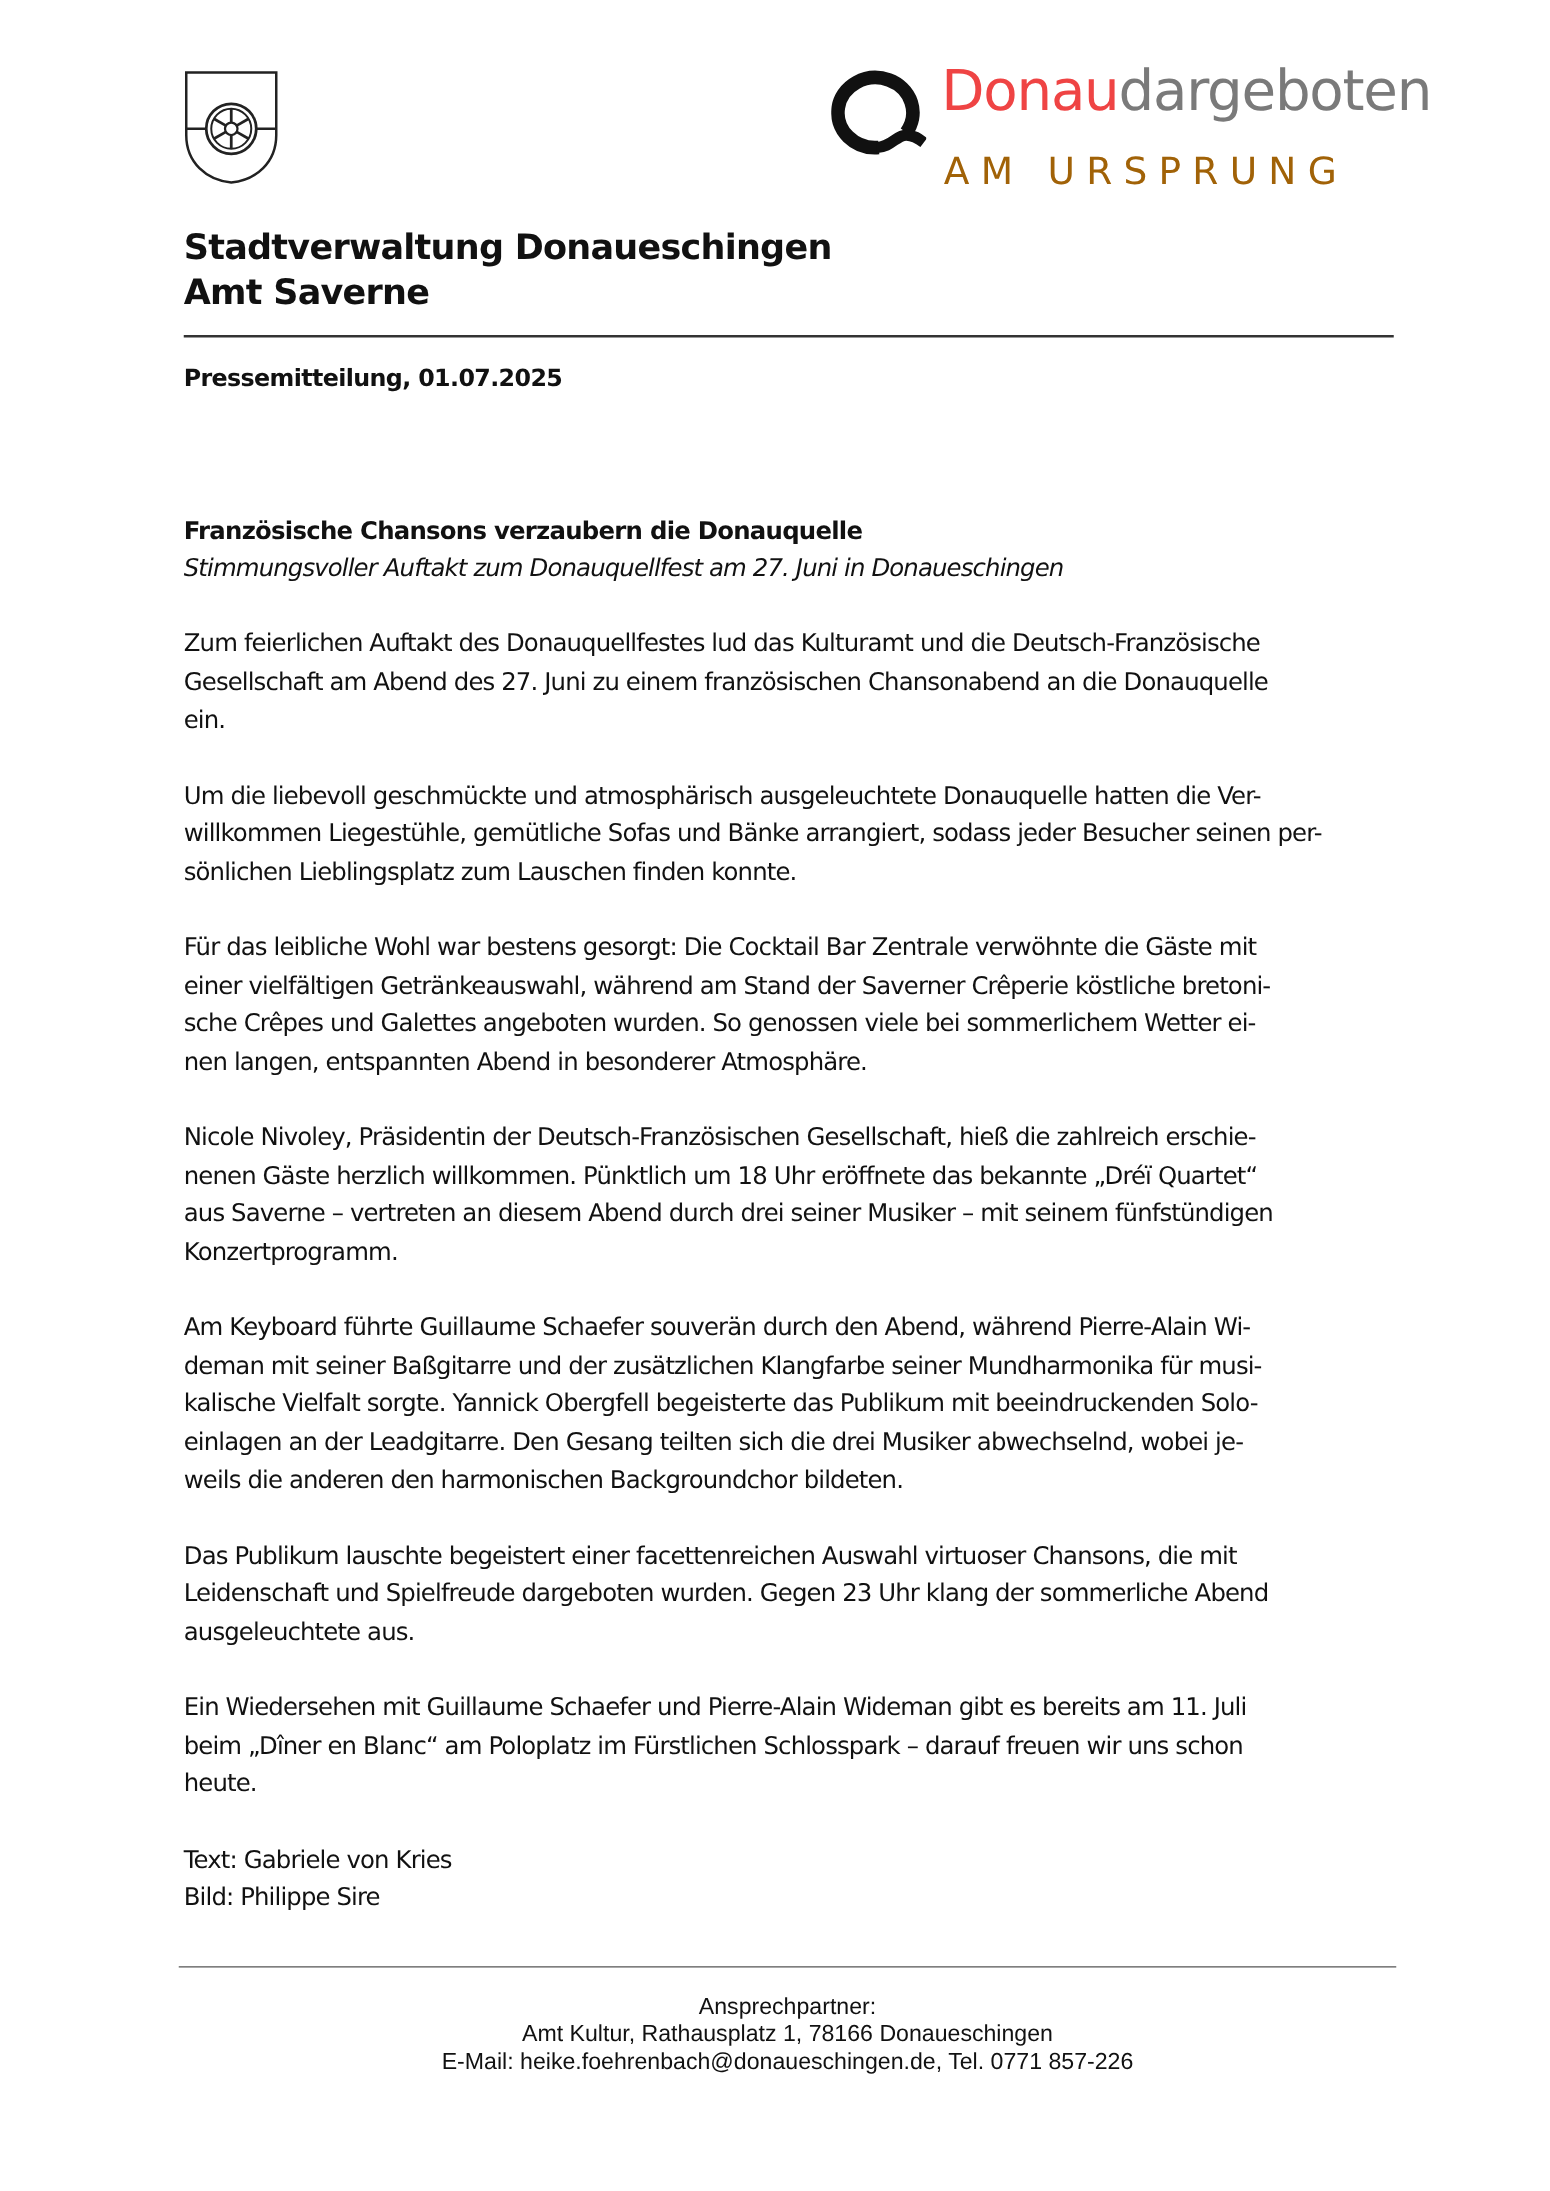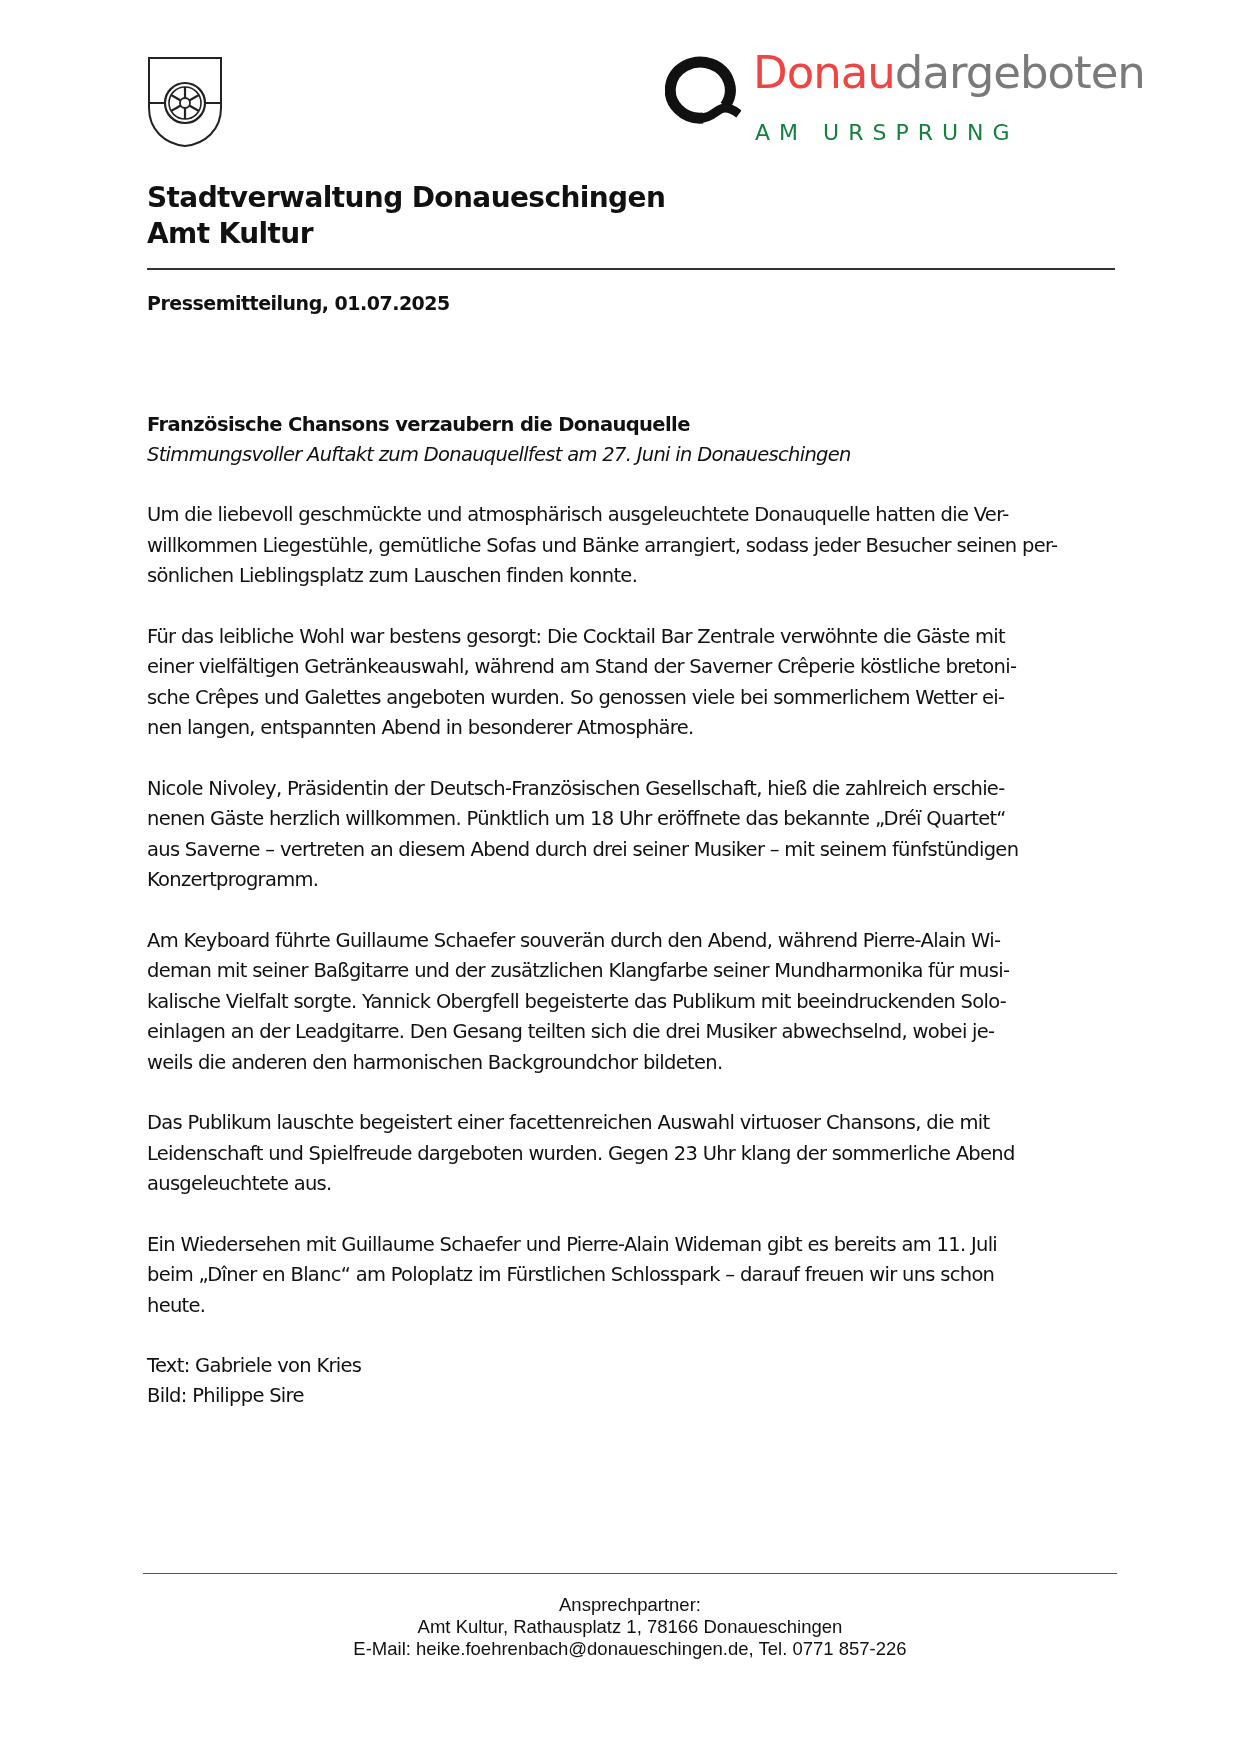--- a/index.html
+++ b/index.html
@@ -11,21 +11,21 @@
   .coat { position: absolute; left: 147px; top: 56px; width: 76px; height: 92px; }
 
   
   .logo { position: absolute; left: 665px; top: 54px; width: 460px; height: 100px; }
   .logo-mark { position: absolute; left: 0; top: 2px; width: 76px; height: 70px; }
   .logo-word { position: absolute; left: 88px; top: -4px; font-family: "DejaVu Sans", sans-serif;
                font-size: 45px; letter-spacing: -1px; white-space: nowrap; line-height: 1; }
   .logo-word .dark { color: #ef4444; }
   .logo-word .grey { color: #7a7a7a; }
   .logo-sub { position: absolute; left: 90px; top: 66px; font-family: "DejaVu Sans", sans-serif;
-              font-size: 22px; letter-spacing: 9px; color: #15803d; white-space: nowrap; }
+              font-size: 30px; letter-spacing: 9px; color: #a16207; white-space: nowrap; }
 
   
   .org { position: absolute; left: 147px; top: 180px; font-family: "DejaVu Sans", sans-serif;
          font-weight: bold; font-size: 28px; line-height: 36px; letter-spacing: -0.6px; }
   .rule { position: absolute; left: 147px; width: 968px; height: 0; border-top: 2px solid #333; }
   .rule.top { top: 268px; }
   .rule.bottom { top: 1573px; left: 143px; width: 974px; border-top: 1.5px solid #555; }
 
   .press { position: absolute; left: 147px; top: 292px; font-family: "DejaVu Sans", sans-serif;
            font-weight: bold; font-size: 19px; letter-spacing: -0.5px; }
@@ -70,31 +70,36 @@
       <path d="M36 62 C48 62 52 52 60 52 C66 52 70 55 74 58" fill="none" stroke="#111" stroke-width="9"></path>
     </svg>
     <div class="logo-word">
       <span class="dark">Donau</span><span class="grey">dargeboten</span>
     </div>
     <div class="logo-sub">AM URSPRUNG</div>
   </div>
 
   <div class="org">
     <div>Stadtverwaltung Donaueschingen</div>
-    <div>Amt Kultur</div>
+    <div>Amt Saverne</div>
   </div>
 
   <div class="rule top"></div>
 
   <div class="press">Pressemitteilung, 01.07.2025</div>
 
   <div class="content">
     <div class="headline">Französische Chansons verzaubern die Donauquelle</div>
     <div class="subline">Stimmungsvoller Auftakt zum Donauquellfest am 27. Juni in Donaueschingen</div>
 
+    <div class="para">
+      <span class="line">Zum feierlichen Auftakt des Donauquellfestes lud das Kulturamt und die Deutsch-Französische</span>
+      <span class="line">Gesellschaft am Abend des 27. Juni zu einem französischen Chansonabend an die Donauquelle</span>
+      <span class="line">ein.</span>
+    </div>
     <div class="para">
       <span class="line">Um die liebevoll geschmückte und atmosphärisch ausgeleuchtete Donauquelle hatten die Ver-</span>
       <span class="line">willkommen Liegestühle, gemütliche Sofas und Bänke arrangiert, sodass jeder Besucher seinen per-</span>
       <span class="line">sönlichen Lieblingsplatz zum Lauschen finden konnte.</span>
     </div>
     <div class="para">
       <span class="line">Für das leibliche Wohl war bestens gesorgt: Die Cocktail Bar Zentrale verwöhnte die Gäste mit</span>
       <span class="line">einer vielfältigen Getränkeauswahl, während am Stand der Saverner Crêperie köstliche bretoni-</span>
       <span class="line">sche Crêpes und Galettes angeboten wurden. So genossen viele bei sommerlichem Wetter ei-</span>
       <span class="line">nen langen, entspannten Abend in besonderer Atmosphäre.</span>

